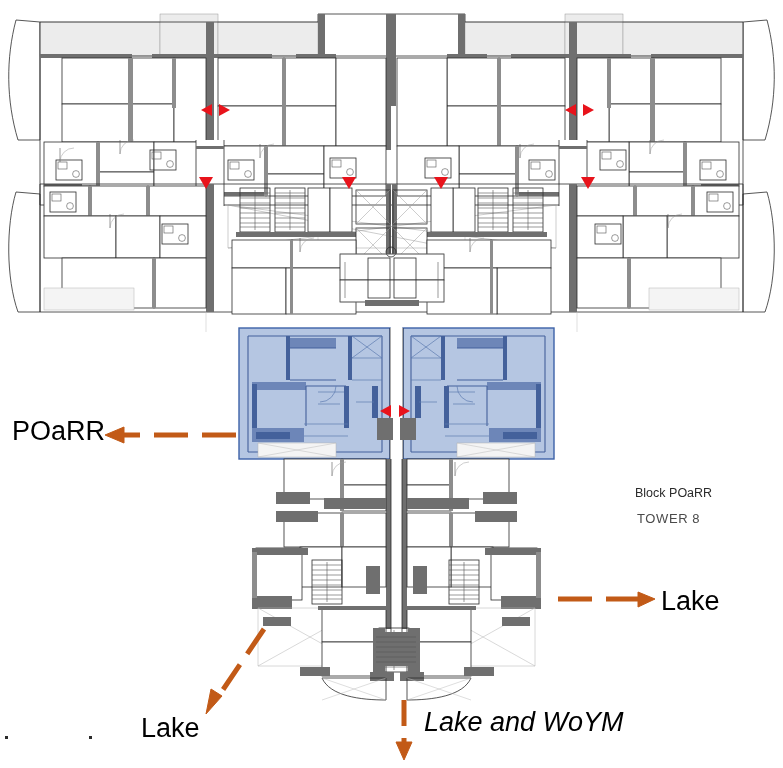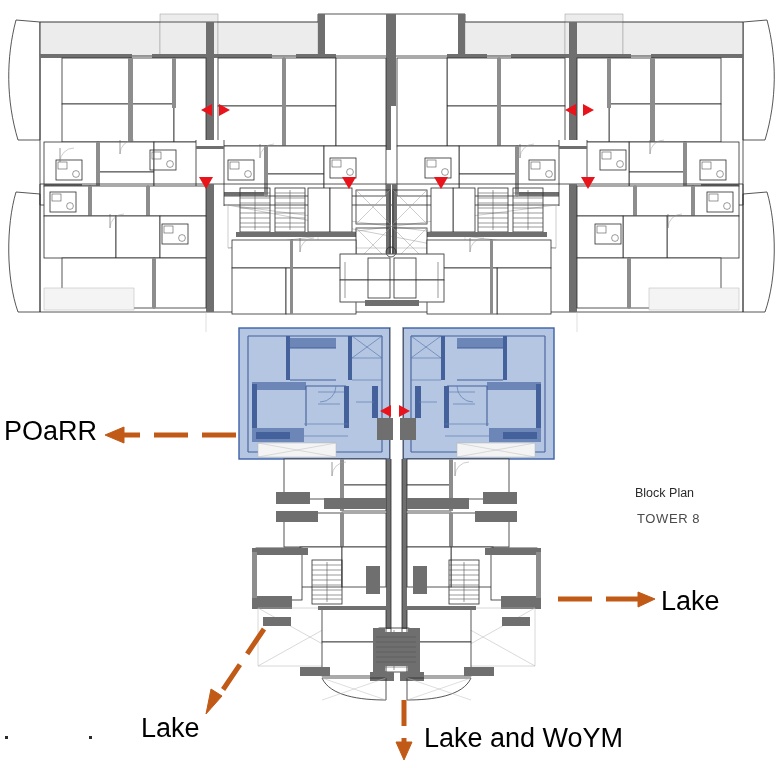--- a/index.html
+++ b/index.html
@@ -32,24 +32,24 @@
     position: absolute;
     color: #000000;
     white-space: nowrap;
     line-height: 1;
     user-select: none;
   }
   .anno-big {
     font-size: 27px;
     letter-spacing: 0px;
   }
-  .label-poarr { left: 4px;  top: 418px; }
+  .label-poarr { left: 12px;  top: 418px; }
   .label-lake-right { left: 661px; top: 588px; }
   .label-lake-bottom { left: 141px; top: 715px; }
-  .label-lake-woym { left: 424px; top: 725px; }
+  .label-lake-woym { left: 424px; top: 709px; font-style: italic; }
 
   .blockplan-title {
     left: 635px;
     top: 487px;
     font-size: 12.5px;
     color: #2b2b2b;
   }
   .blockplan-sub {
     left: 637px;
     top: 512px;
@@ -516,17 +516,17 @@
   </svg>
 
   <div class="anno anno-big label-poarr">POaRR</div>
 
   <div class="anno anno-big label-lake-right">Lake</div>
 
   <div class="anno anno-big label-lake-bottom">Lake</div>
 
   <div class="anno anno-big label-lake-woym">Lake and WoYM</div>
 
-  <div class="anno blockplan-title">Block Plan</div>
+  <div class="anno blockplan-title">Block POaRR</div>
 
   <div class="anno blockplan-sub">TOWER 8</div>
 
 </div>
 
 </body></html>

